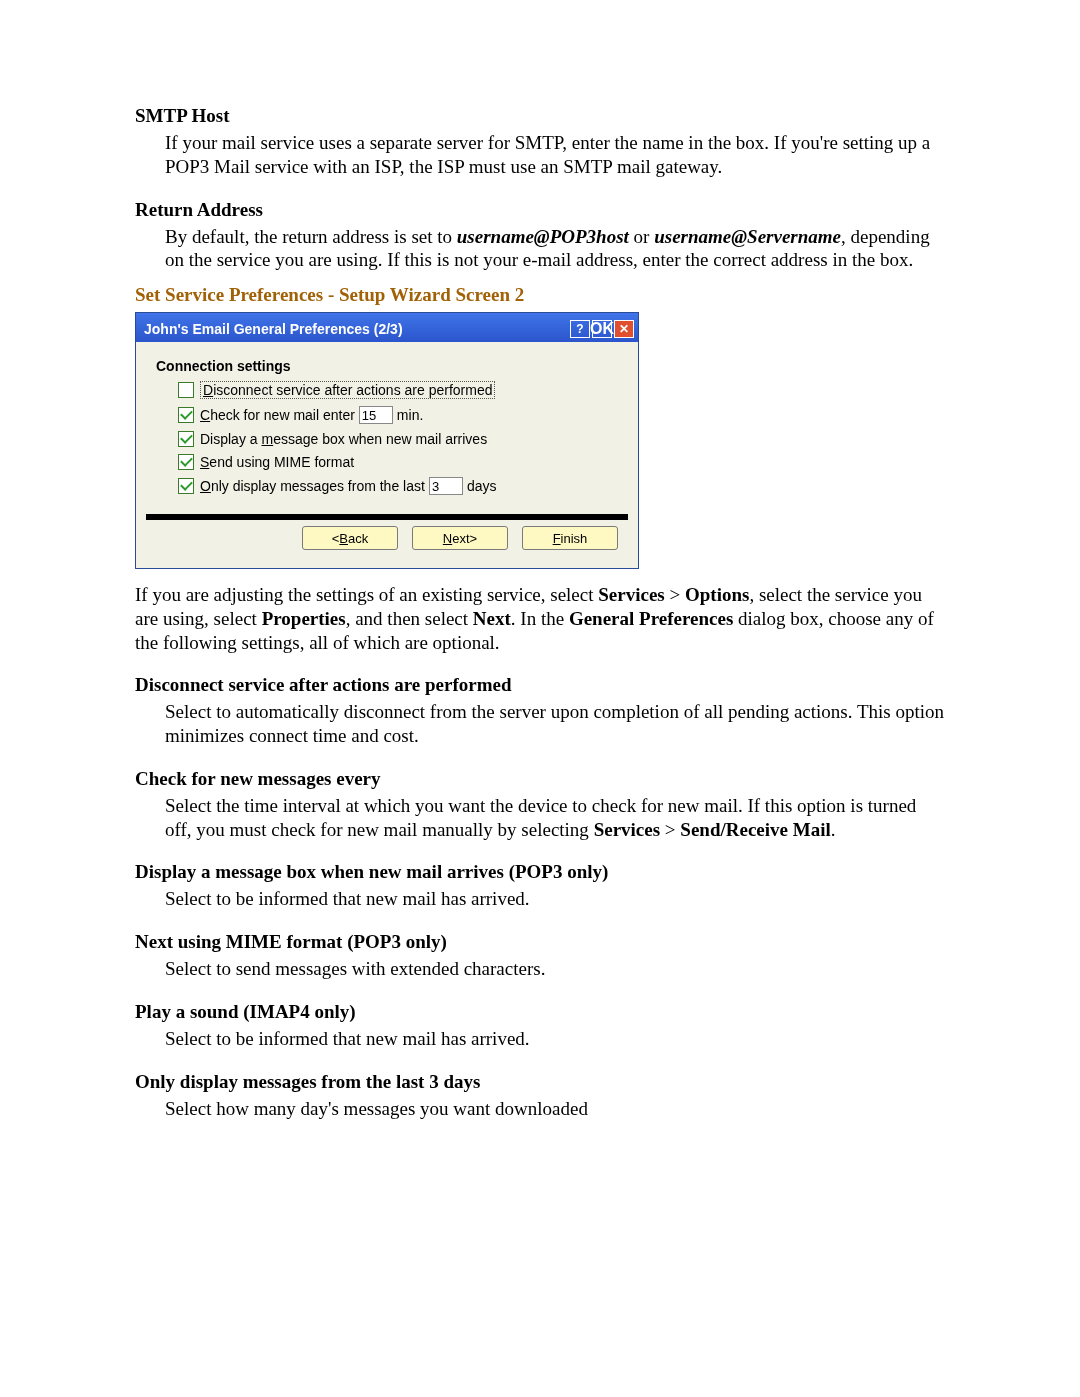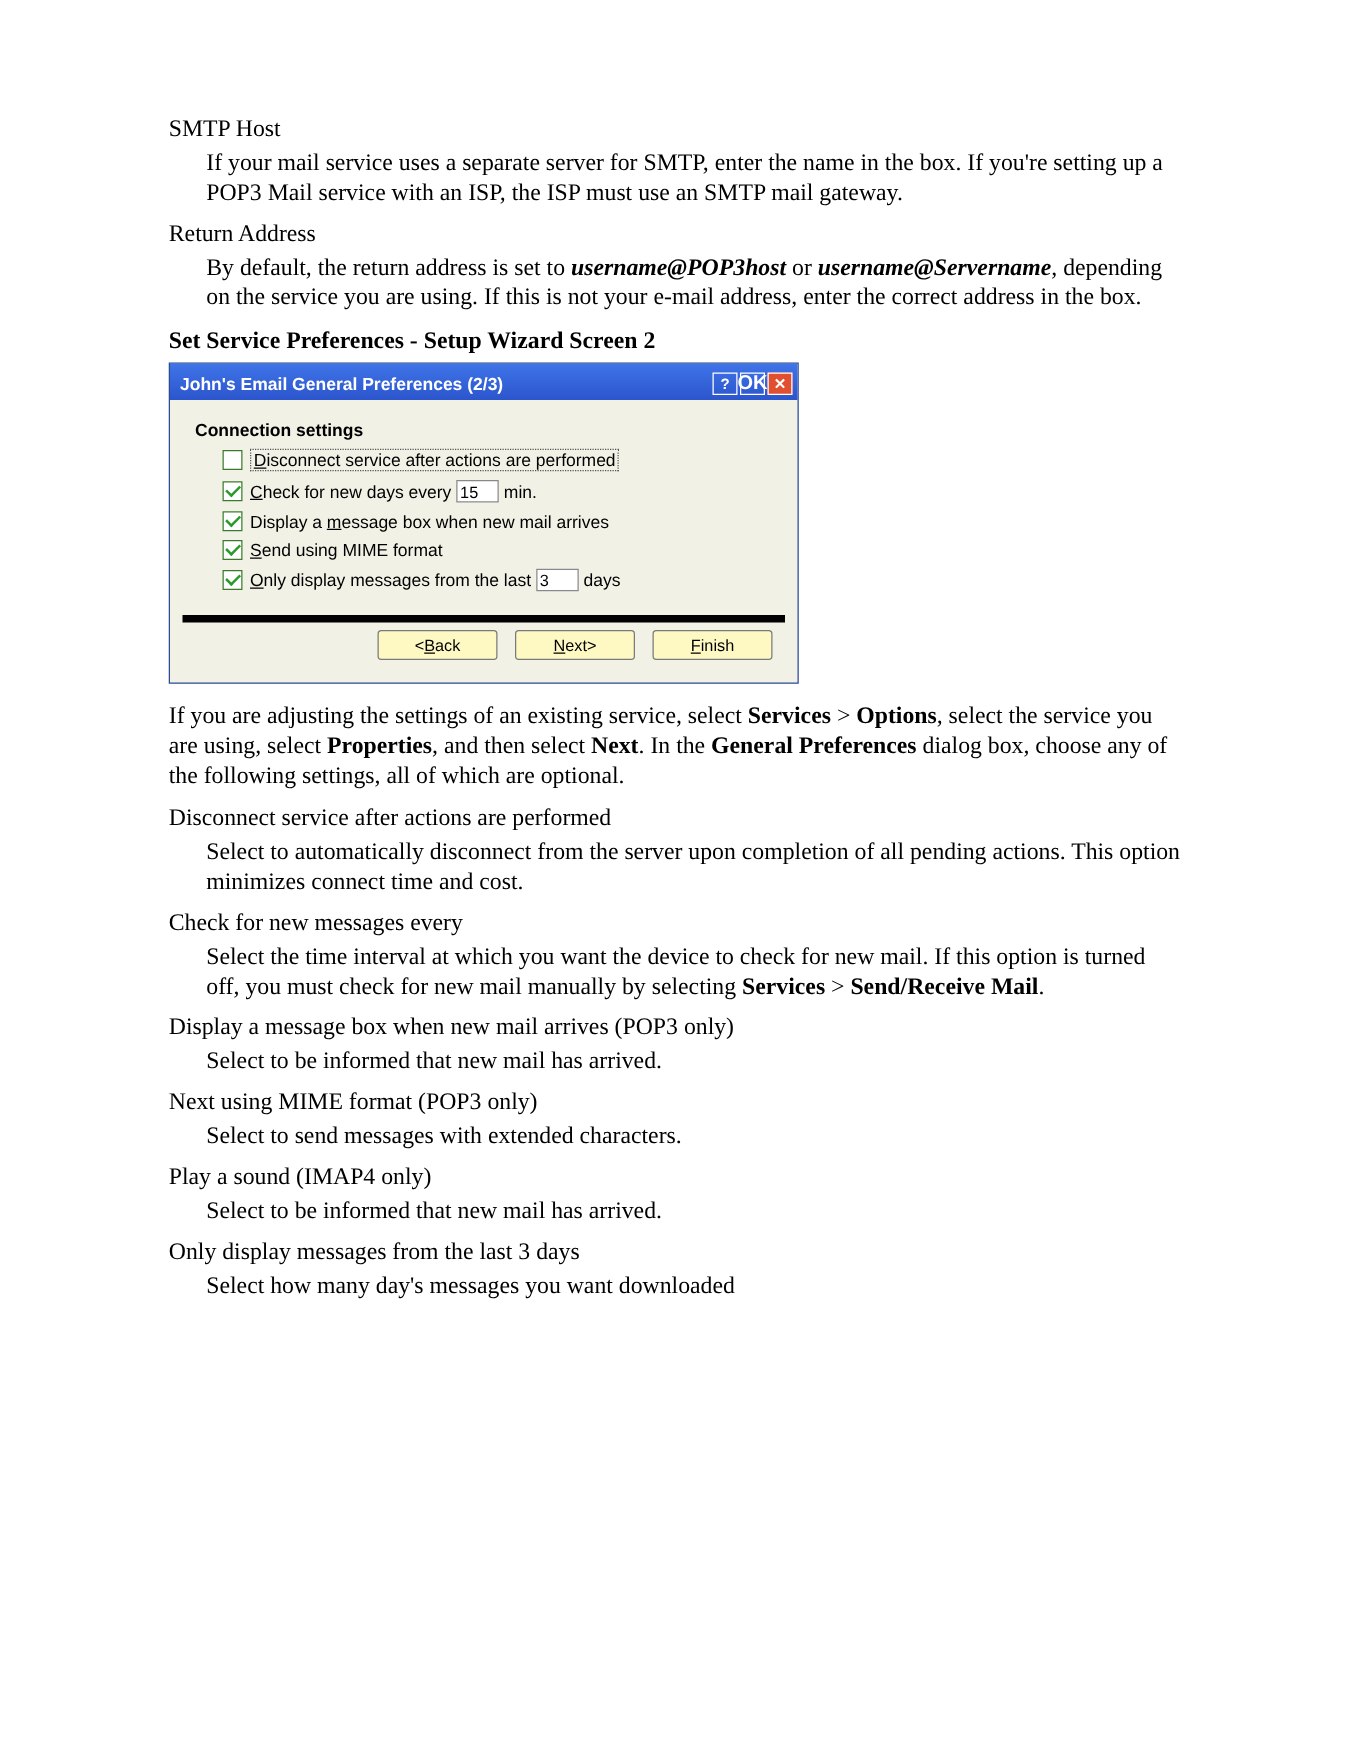--- a/index.html
+++ b/index.html
@@ -13,32 +13,32 @@
   .page {
     width: 1080px;
     min-height: 1397px;
     box-sizing: border-box;
     padding: 85px 135px 60px 135px;
   }
   .dl {
     margin: 0 0 8px 0;
   }
   dt.term {
-    font-weight: normal;
-    margin: 8px 0 4px 0;
+    font-weight: bold;
+    margin: 20px 0 4px 0;
   }
   dd.def {
     margin: 0 0 10px 30px;
     line-height: 1.25;
   }
   .bi { font-weight: bold; font-style: italic; }
   .b { font-weight: bold; }
 
   .blue-heading {
-    color: #000000;
+    color: #a16207;
     font-weight: bold;
     margin: 12px 0 6px 0;
   }
 
   
   .dialog {
     width: 502px;
     border: 1px solid #2a4a9a;
     background: #f2f1e6;
     font-family: Tahoma, Arial, sans-serif;
@@ -181,21 +181,21 @@
       <div class="group-label">Connection settings</div>
       <div class="rows">
 
         <div class="row">
           <span class="cbx"></span>
           <span class="opt-label dotted"><span></span><span class="u">D</span><span>isconnect service after actions are performed</span></span>
         </div>
 
         <div class="row">
           <span class="cbx checked"></span>
-          <span class="opt-label"><span></span><span class="u">C</span><span>heck for new days every</span></span>
+          <span class="opt-label"><span></span><span class="u">C</span><span>heck for new mail enter</span></span>
           <input class="numbox" value="15" style="">
           <span>min.</span>
         </div>
 
         <div class="row">
           <span class="cbx checked"></span>
           <span class="opt-label"><span>Display a </span><span class="u">m</span><span>essage box when new mail arrives</span></span>
         </div>
 
         <div class="row">

